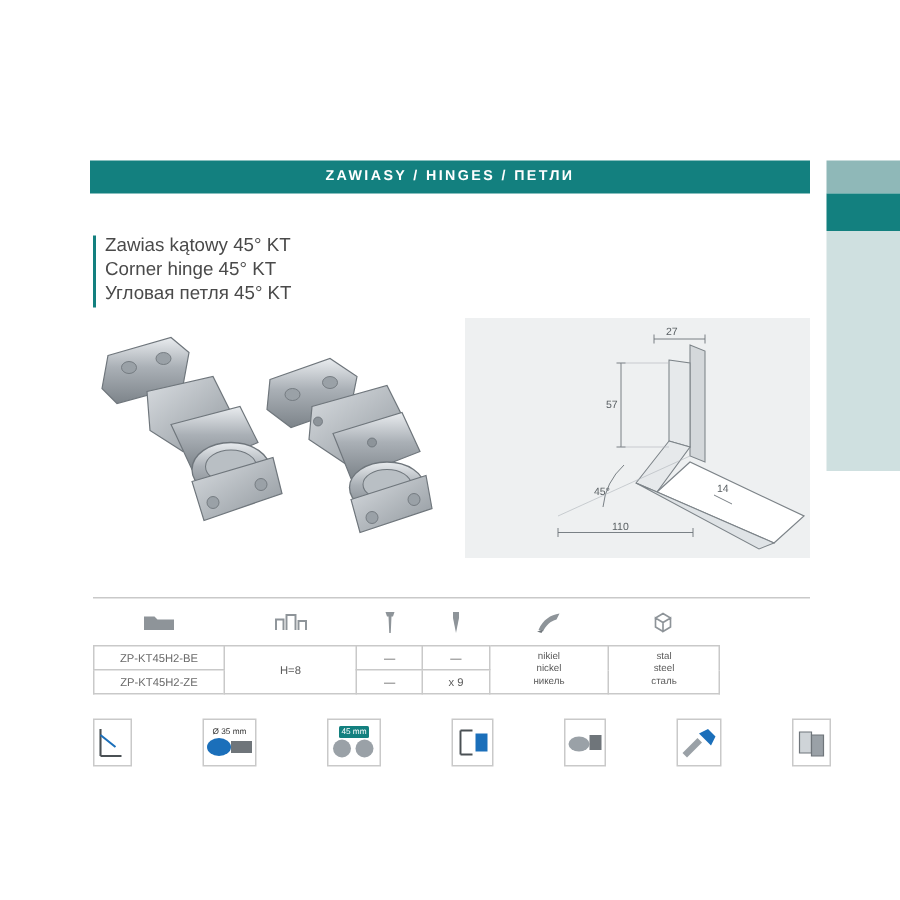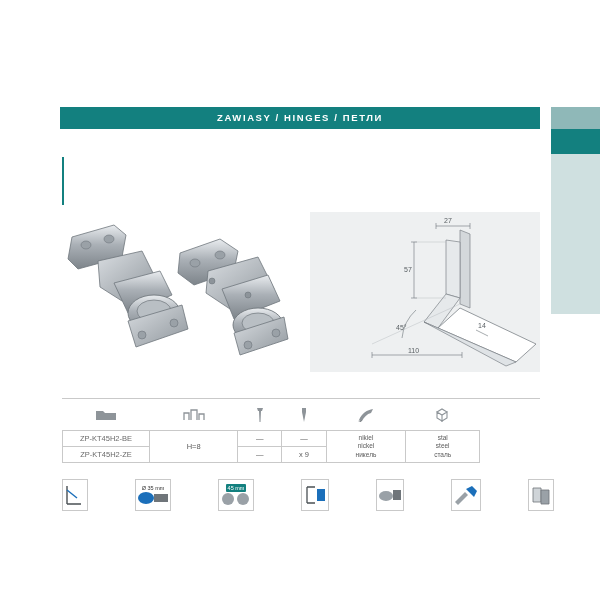--- a/index.html
+++ b/index.html
@@ -99,20 +99,25 @@
 <div class="page">
 
   <div class="header-band">
     <div class="header-title">ZAWIASY / HINGES / ПЕТЛИ</div>
   </div>
   <div class="tab-light"></div>
   <div class="tab-dark"></div>
   <div class="tab-pale"></div>
 
   <div class="titles-rule"></div>
+  <div class="titles">
+    <div class="title-line">Zawias kątowy 45° KT</div>
+    <div class="title-line">Corner hinge 45° KT</div>
+    <div class="title-line">Угловая петля 45° KT</div>
+  </div>
 
   <div class="photo">
     <svg width="235" height="155" viewBox="0 0 235 155">
       <defs>
         <linearGradient id="met" x1="0" y1="0" x2="0" y2="1">
           <stop offset="0" stop-color="#e9ecef"></stop>
           <stop offset="0.45" stop-color="#aab0b6"></stop>
           <stop offset="1" stop-color="#7d848a"></stop>
         </linearGradient>
         <linearGradient id="met2" x1="0" y1="0" x2="1" y2="1">

